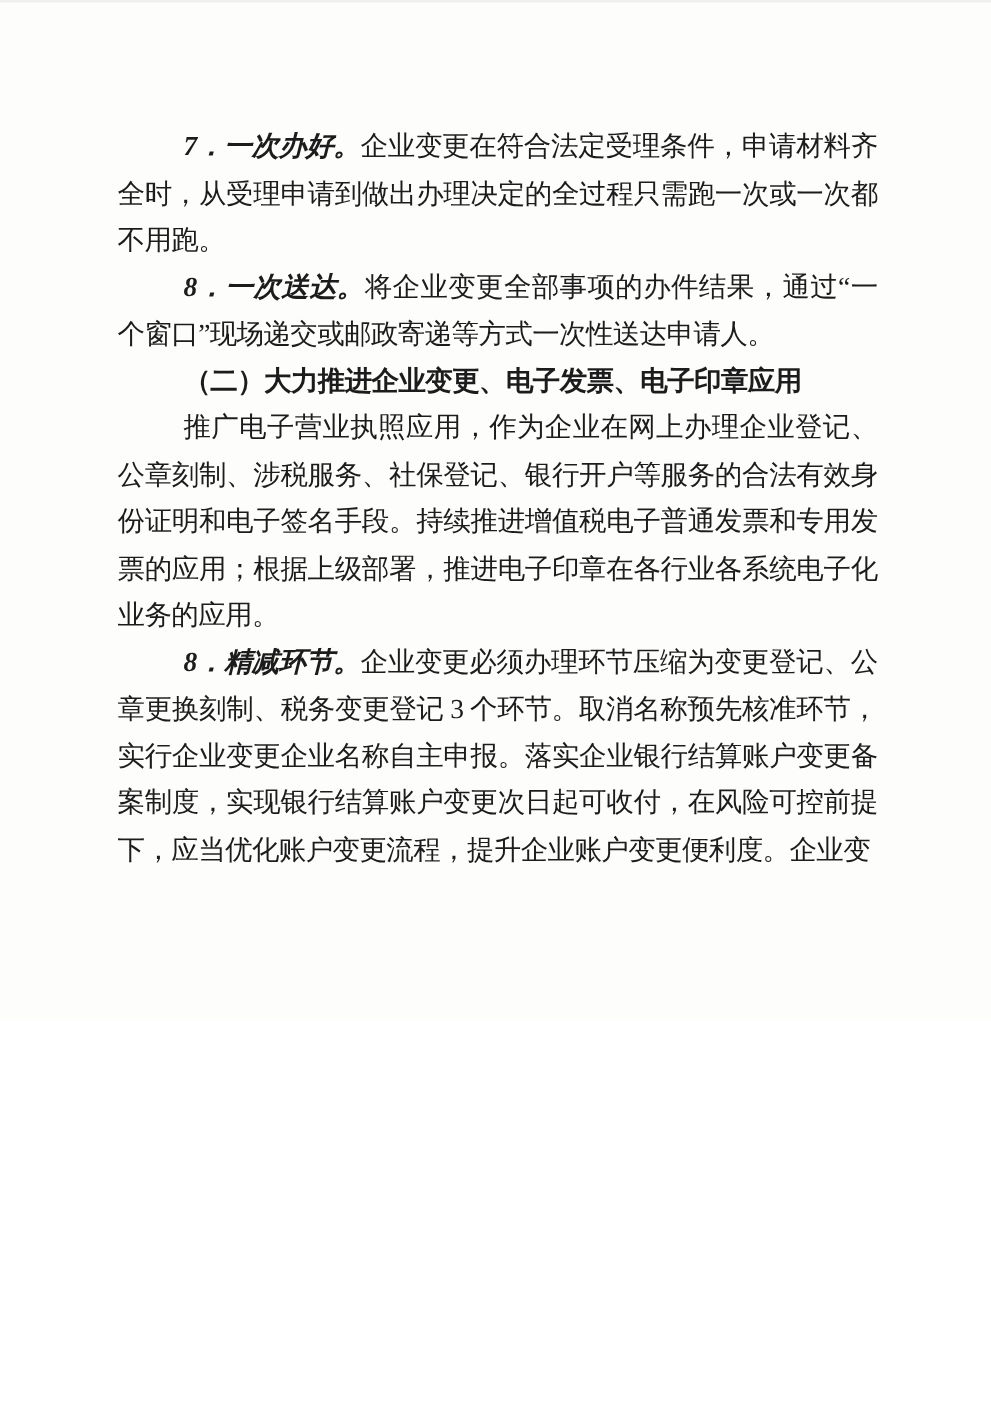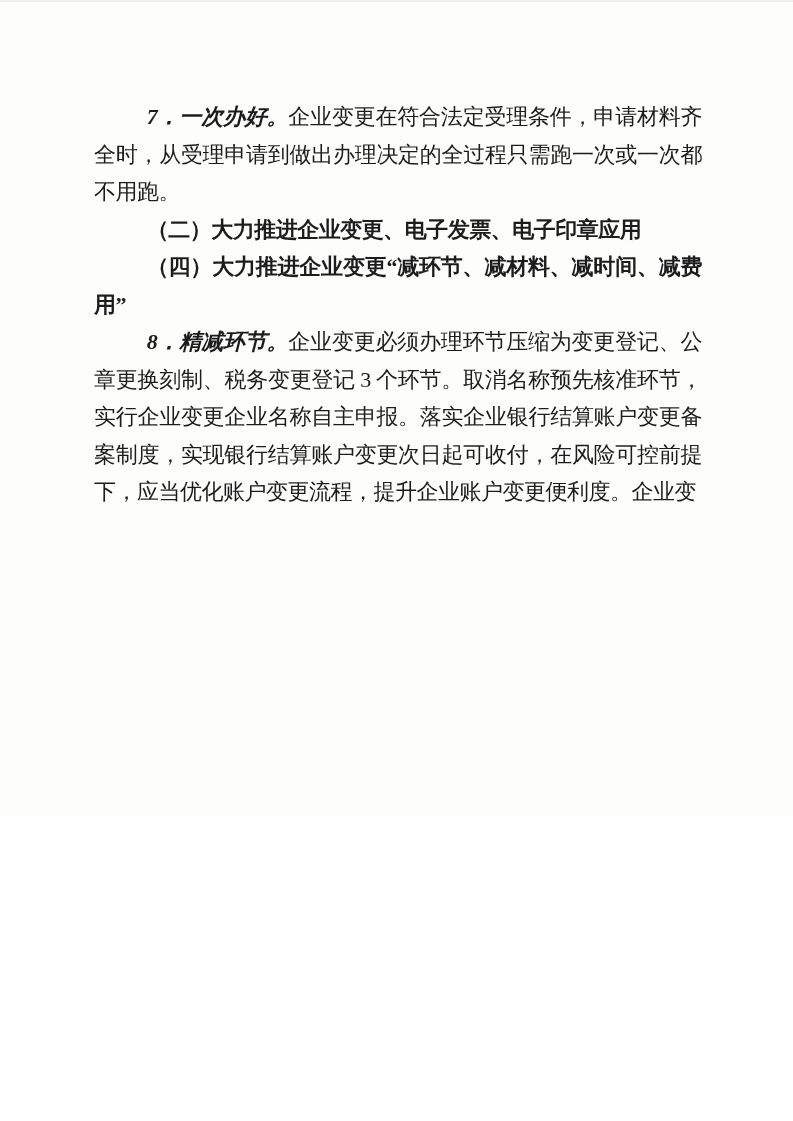--- a/index.html
+++ b/index.html
@@ -64,27 +64,28 @@
 </head>
 <body>
 
 <div class="page">
   <div class="scan-edge-top"></div>
 
   <div class="content">
 
     <p><span class="lead">7．一次办好。</span><span>企业变更在符合法定受理条件，申请材料齐全时，从受理申请到做出办理决定的全过程只需跑一次或一次都不用跑。</span></p>
 
+    <p><span class="lead">8．一次送达。</span><span>将企业变更全部事项的办件结果，通过“一个窗口”现场递交或邮政寄递等方式一次性送达申请人。</span></p>
 
     <p class="heading">（二）大力推进企业变更、电子发票、电子印章应用</p>
 
+    <p>推广电子营业执照应用，作为企业在网上办理企业登记、公章刻制、涉税服务、社保登记、银行开户等服务的合法有效身份证明和电子签名手段。持续推进增值税电子普通发票和专用发票的应用；根据上级部署，推进电子印章在各行业各系统电子化业务的应用。</p>
 
 
 
-    <p class="heading">（四）大力推进企业变更“减环节、减材料、减时间、减费用”</p>
 
     <p><span class="lead">8．精减环节。</span><span>企业变更必须办理环节压缩为变更登记、公章更换刻制、税务变更登记 3 个环节。取消名称预先核准环节，实行企业变更企业名称自主申报。落实企业银行结算账户变更备案制度，实现银行结算账户变更次日起可收付，在风险可控前提下，应当优化账户变更流程，提升企业账户变更便利度。企业变</span></p>
 
   </div>
 
   <div class="page-number">5</div>
 
   <div class="scan-edge-bottom"></div>
 </div>
 

